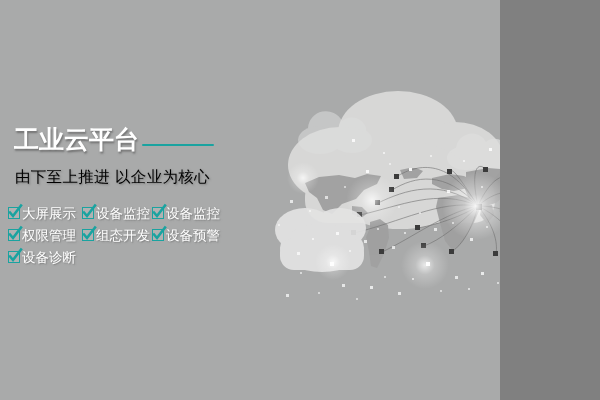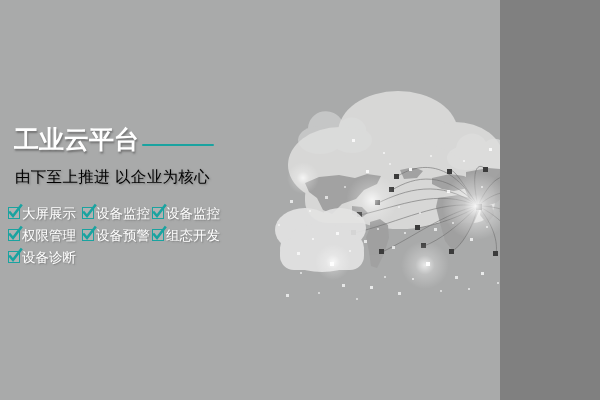--- a/index.html
+++ b/index.html
@@ -357,30 +357,30 @@
         </span>
         <span class="feature-label">权限管理</span>
       </div>
 
       <div class="feature">
         <span class="check-box">
           <svg width="16" height="16" viewBox="0 0 16 16">
               <path d="M3 8.5 L6 12 L14 1.5" stroke="#1aa3a0" stroke-width="2.6" fill="none" stroke-linecap="square"></path>
             </svg>
         </span>
+        <span class="feature-label">组态开发</span>
+      </div>
+
+      <div class="feature">
+        <span class="check-box">
+          <svg width="16" height="16" viewBox="0 0 16 16">
+              <path d="M3 8.5 L6 12 L14 1.5" stroke="#1aa3a0" stroke-width="2.6" fill="none" stroke-linecap="square"></path>
+            </svg>
+        </span>
         <span class="feature-label">设备预警</span>
-      </div>
-
-      <div class="feature">
-        <span class="check-box">
-          <svg width="16" height="16" viewBox="0 0 16 16">
-              <path d="M3 8.5 L6 12 L14 1.5" stroke="#1aa3a0" stroke-width="2.6" fill="none" stroke-linecap="square"></path>
-            </svg>
-        </span>
-        <span class="feature-label">组态开发</span>
       </div>
 
       <div class="feature">
         <span class="check-box">
           <svg width="16" height="16" viewBox="0 0 16 16">
               <path d="M3 8.5 L6 12 L14 1.5" stroke="#1aa3a0" stroke-width="2.6" fill="none" stroke-linecap="square"></path>
             </svg>
         </span>
         <span class="feature-label">设备诊断</span>
       </div>

